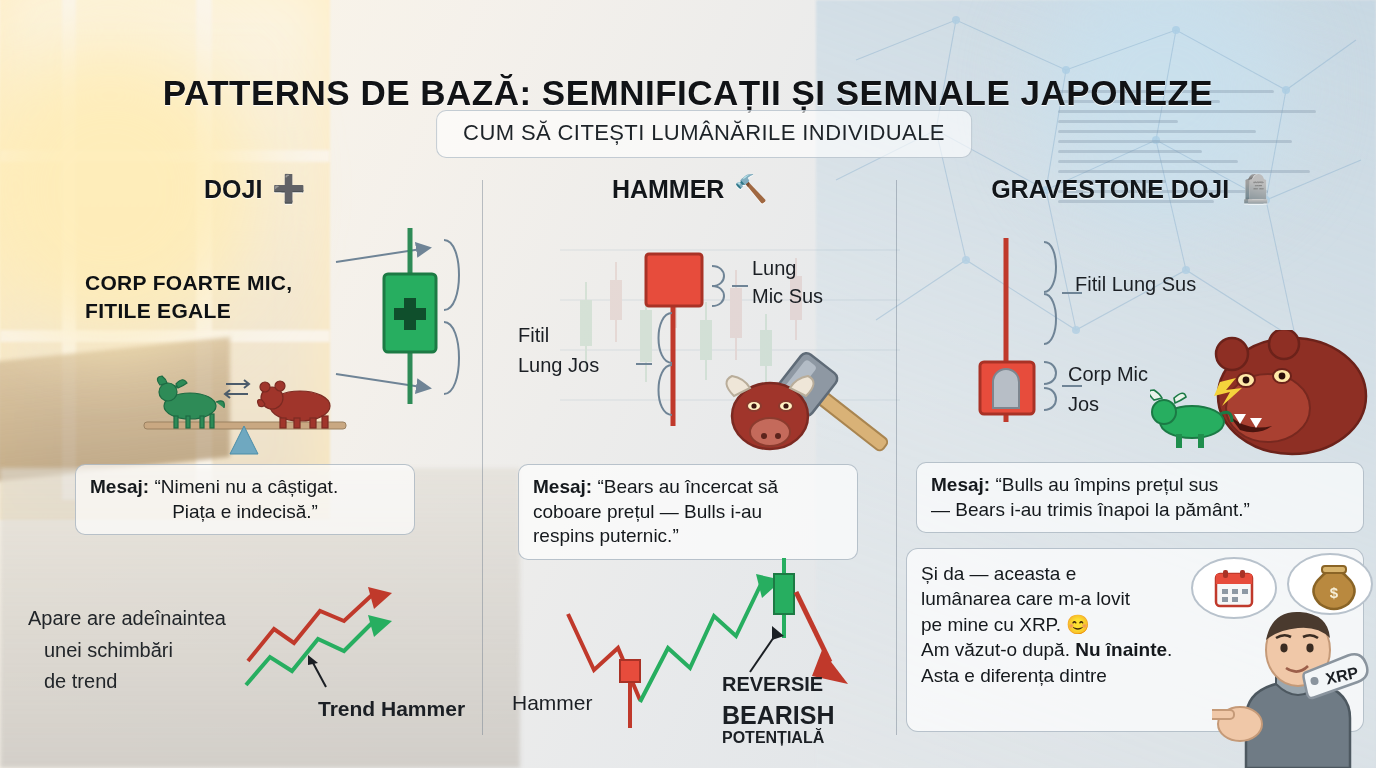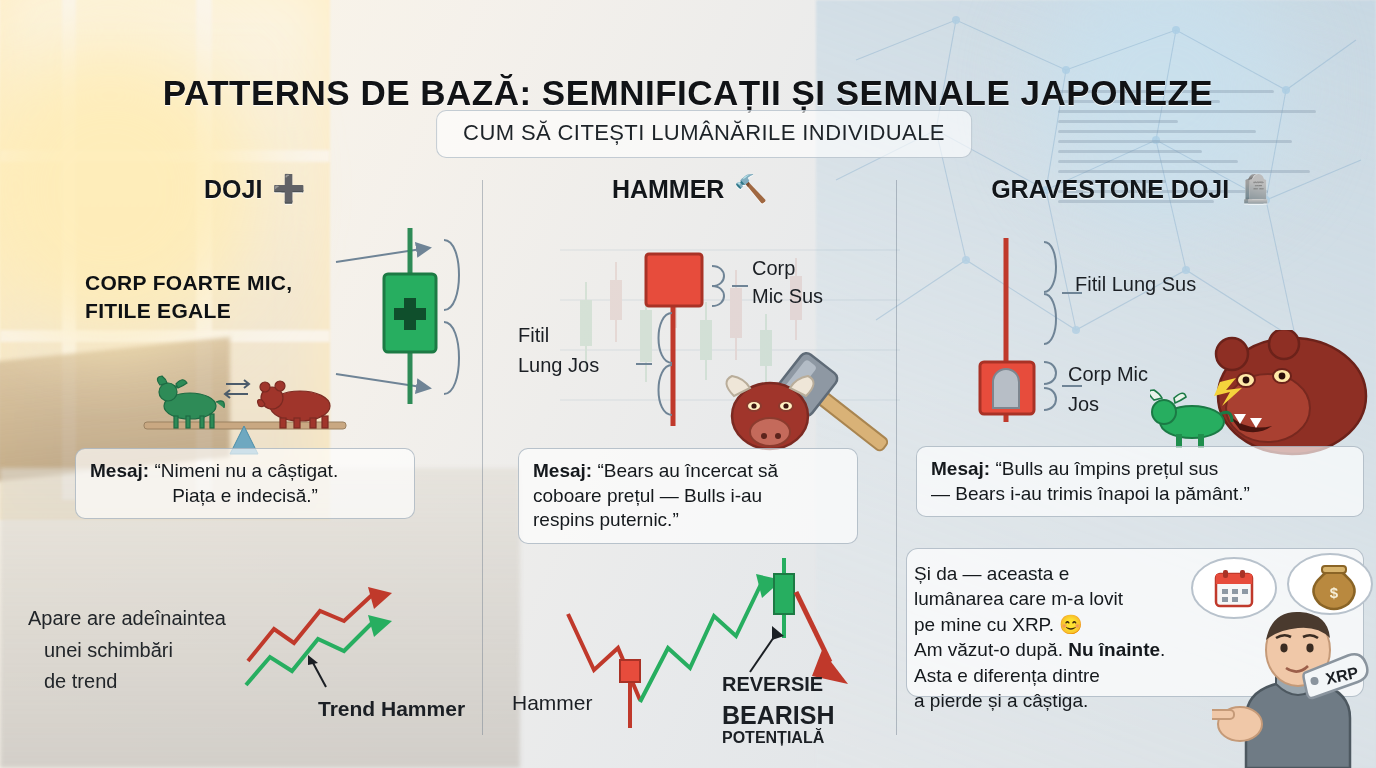--- a/index.html
+++ b/index.html
@@ -84,21 +84,21 @@
     text-shadow: 0 1px 0 rgba(255,255,255,.8);
   }
   .col-head .gl { font-size: 27px; line-height: 1; }
 
   .msgbox {
     position: absolute;
     background: rgba(255,255,255,.66);
     border: 1px solid rgba(140,156,172,.6);
     border-radius: 10px;
     padding: 10px 14px;
-    font-size: 19px; line-height: 1.3; color: #15191d;
+    font-size: 19px; line-height: 1.3; color: #15191d; margin-top: 16px;
   }
   .msgbox b { font-weight: bold; }
 
   .note { position: absolute; font-size: 20px; line-height: 1.32; color: #22262a; }
 
   .lbl { position: absolute; font-size: 20px; line-height: 1.25; color: #1b1f24; }
   .caps { font-weight: bold; font-size: 21px; letter-spacing: .3px; color: #0e1114; }
 
   svg { display: block; }
 
@@ -310,21 +310,21 @@
 
   <svg style="position:absolute;left:620px;top:240px;width:130px;height:190px;" viewBox="0 0 130 190">
     <line x1="53" y1="14" x2="53" y2="186" stroke="#c0392b" stroke-width="5"></line>
     <rect x="26" y="14" width="56" height="52" rx="3" fill="#e74c3c" stroke="#a93226" stroke-width="3"></rect>
     <g stroke="#6f8496" stroke-width="2" fill="none">
       <path d="M92 26 C108 26 108 46 92 46"></path>
       <path d="M92 66 C108 66 108 46 92 46"></path>
       <path d="M112 46 L128 46"></path>
     </g>
   </svg>
-  <div class="lbl" style="left:752px; top:256px;">Corp</div>
+  <div class="lbl" style="left:752px; top:256px;">Lung</div>
   <div class="lbl" style="left:752px; top:284px;">Mic Sus</div>
 
   <div class="lbl" style="left:518px; top:323px;">Fitil</div>
   <div class="lbl" style="left:518px; top:353px;">Lung Jos</div>
 
   <svg style="position:absolute;left:630px;top:305px;width:60px;height:120px;" viewBox="0 0 60 120">
     <g stroke="#6f8496" stroke-width="2" fill="none">
       <path d="M42 8 C24 8 24 58 42 58"></path>
       <path d="M42 110 C24 110 24 60 42 60"></path>
       <path d="M22 59 L6 59"></path>
@@ -442,30 +442,29 @@
       <polygon points="70,52 86,48 76,60 92,58 72,76 80,62 64,66"></polygon>
     </g>
   </svg>
 
   <div class="msgbox" style="left:916px; top:446px; width:448px;">
     <div><b>Mesaj:</b>
       <span>“Bulls au împins prețul sus</span></div>
     <div>— Bears i-au trimis înapoi la pământ.”</div>
   </div>
 
-  <div class="bubble" style="left:906px; top:548px; width:458px; height:149px;padding-left:7px;">
+  <div class="bubble" style="left:906px; top:548px; width:458px; height:184px;">
     <div style="width:290px;">
       <div>Și da — aceasta e</div>
       <div>lumânarea care m-a lovit</div>
       <div>pe mine cu XRP. 😊</div>
       <div>
         <span>Am văzut-o după. </span><b>Nu înainte</b><span>.</span>
       </div>
       <div>Asta e diferența dintre</div>
-      <div>a pierde și a câștiga.</div>
     </div>
   </div>
 
   <svg style="position:absolute;left:1188px;top:552px;width:190px;height:80px;" viewBox="0 0 190 80">
     <g fill="#ffffff" stroke="#b8c2cc" stroke-width="2">
       <ellipse cx="46" cy="36" rx="42" ry="30"></ellipse>
       <ellipse cx="142" cy="32" rx="42" ry="30"></ellipse>
     </g>
 
     <g transform="translate(28,18)">

